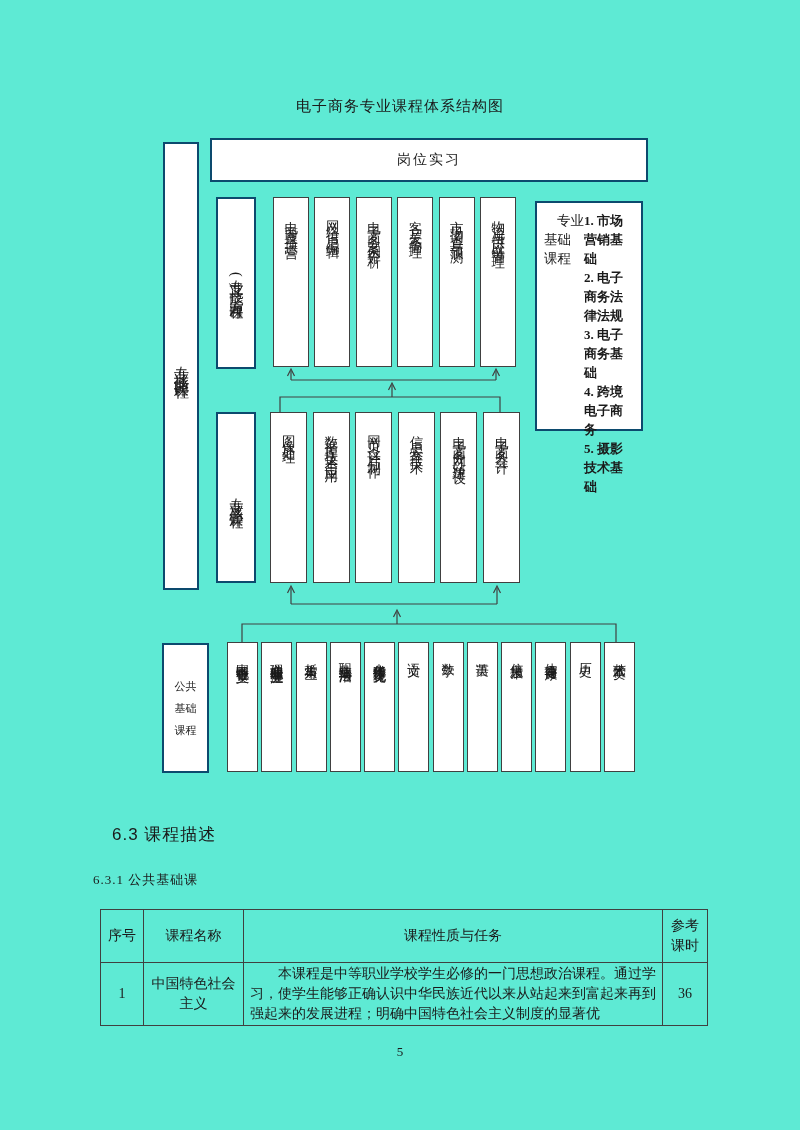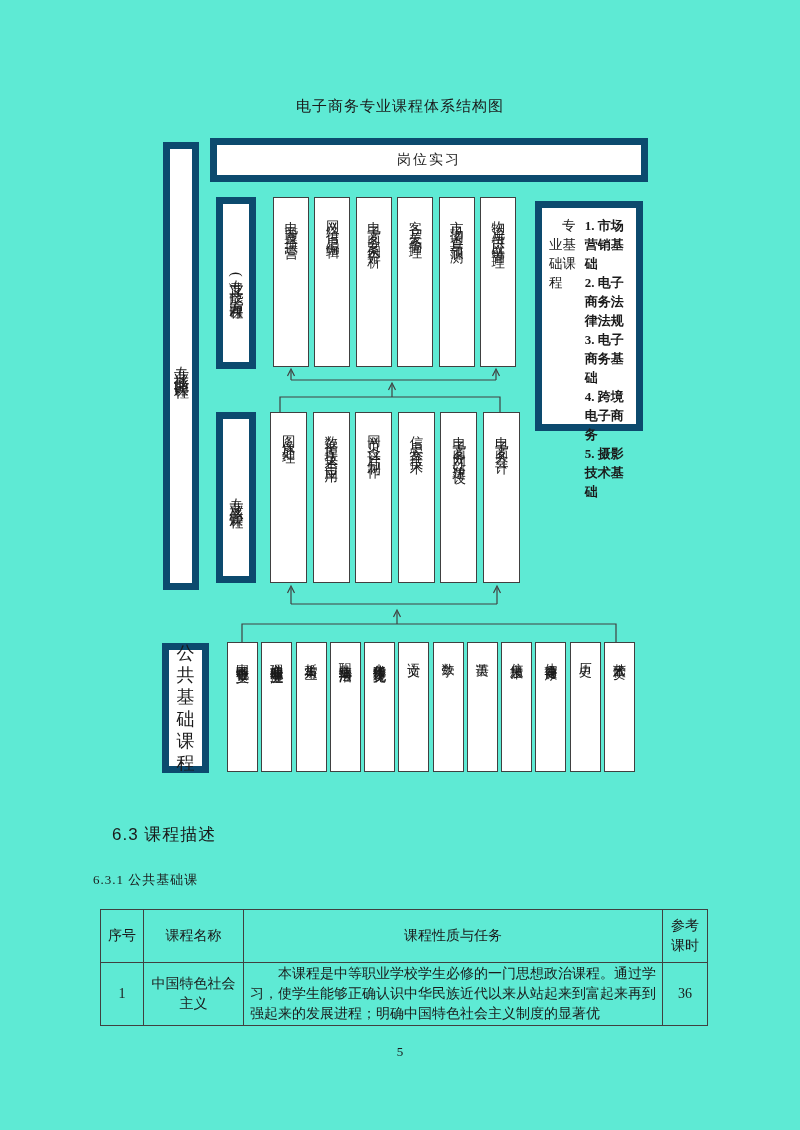--- a/index.html
+++ b/index.html
@@ -12,37 +12,37 @@
     color:#1a1a1a;
     overflow:hidden;
   }
   
   .dg-title{
     position:absolute;left:0;top:97px;width:800px;
     text-align:center;font-size:15px;letter-spacing:1px;
   }
   .box{
     position:absolute;
-    border:7px solid #0c4a6e;
+    border:2px solid #0c4a6e;
     box-sizing:border-box;
     background:#fff;
     display:flex;align-items:center;justify-content:center;
   }
   .internship{left:210px;top:138px;width:438px;height:44px;font-size:14px;letter-spacing:2px;}
   
   .vlabel{
     writing-mode:vertical-rl;text-orientation:mixed;
     font-size:14px;line-height:1;letter-spacing:3px;
   }
   .skill{left:163px;top:142px;width:36px;height:448px;font-size:15px;letter-spacing:4px;}
   .direction{left:216px;top:197px;width:40px;height:172px;letter-spacing:2px;}
   .core{left:216px;top:412px;width:40px;height:171px;letter-spacing:4px;}
   .public{
     left:162px;top:643px;width:47px;height:130px;
-    font-size:18px;line-height:22px;text-align:center;
+    font-size:11px;line-height:22px;text-align:center;
     padding:0 9px;
   }
   
   .crow{
     position:absolute;display:flex;justify-content:space-between;
     box-sizing:border-box;
   }
   .row1{left:273px;top:197px;width:243px;height:170px;}
   .row2{left:270px;top:412px;width:250px;height:171px;}
   .row3{left:227px;top:642px;width:408px;height:130px;}

